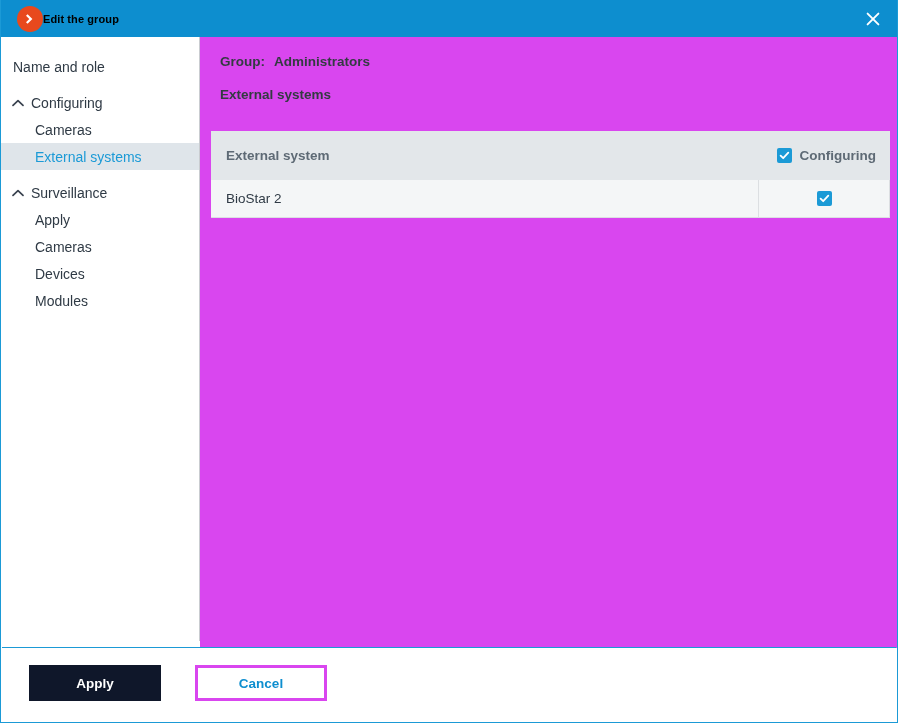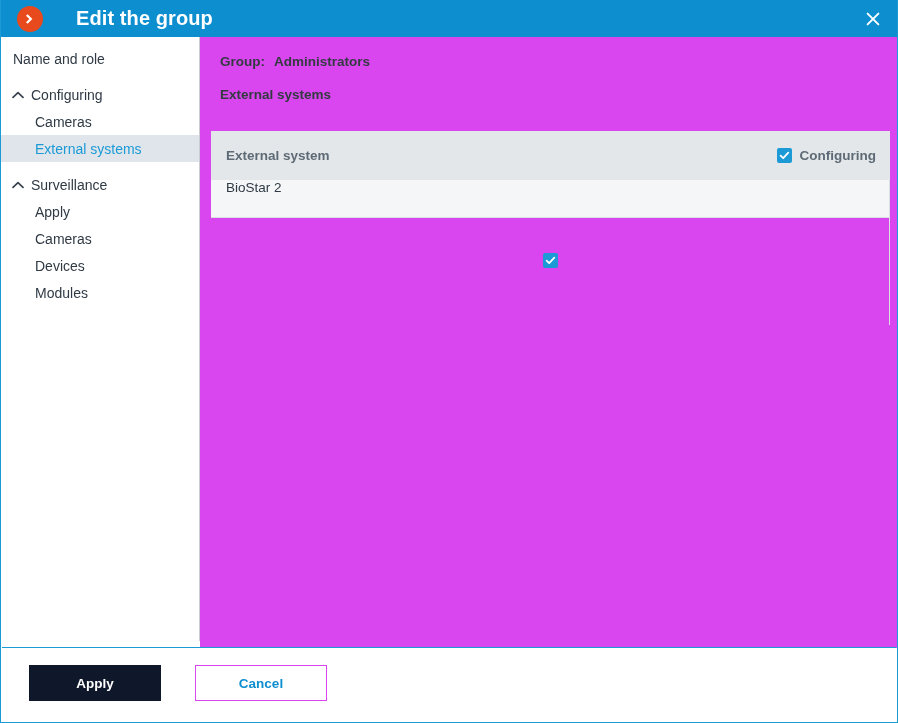--- a/index.html
+++ b/index.html
@@ -39,23 +39,23 @@
     border-radius: 50%;
     background: #e8491d;
     margin-left: 16px;
     display: flex;
     align-items: center;
     justify-content: center;
     flex: none;
   }
   .titlebar-icon svg { display: block; }
   .titlebar-title {
-    margin-left: 33px;
-    color: #ffffff;
-    font-size: 20px;
+    margin-left: 0;
+    color: #000000;
+    font-size: 11px;
     font-weight: bold;
     letter-spacing: 0.1px;
   }
   .titlebar-close {
     position: absolute;
     right: 0; top: 0;
     width: 52px;
     height: 37px;
     display: flex;
     align-items: center;
@@ -70,21 +70,21 @@
 
   
   .sidebar {
     position: absolute;
     left: 0; top: 37px;
     width: 199px;
     height: 604px;
     background: #ffffff;
     border-right: 1px solid #c9ccd0;
     box-sizing: border-box;
-    padding-top: 8px;
+    padding-top: 16px;
   }
   .nav-item {
     position: relative;
     height: 27px;
     display: flex;
     align-items: center;
     font-size: 14px;
     color: #2f3a45;
     cursor: pointer;
     padding-left: 12px;
@@ -167,21 +167,20 @@
     font-size: 13.5px;
     font-weight: bold;
     color: #5e6a75;
   }
   .table-row {
     display: flex;
     height: 37px;
     background: #f4f6f7;
     align-items: stretch;
     border-bottom: 1px solid #dcdfe2;
-    flex-direction: column;
   }
   .td-name {
     flex: 1 1 auto;
     padding-left: 15px;
     display: flex;
     align-items: center;
     font-size: 13.5px;
     color: #2f3a45;
     border-right: 1px solid #dcdfe2;
   }
@@ -242,21 +241,21 @@
     width: 132px;
     background: #0f172a;
     color: #ffffff;
     border: none;
   }
   .btn-cancel {
     left: 194px;
     width: 132px;
     background: #ffffff;
     color: #0d8ecf;
-    border: 1px solid #d946ef;
+    border: 3px solid #d946ef;
   }
 </style>
 </head>
 <body>
 
 <div class="window">
 
   <div class="titlebar">
     <div class="titlebar-icon">
       <svg width="14" height="14" viewBox="0 0 14 14" aria-hidden="true">

